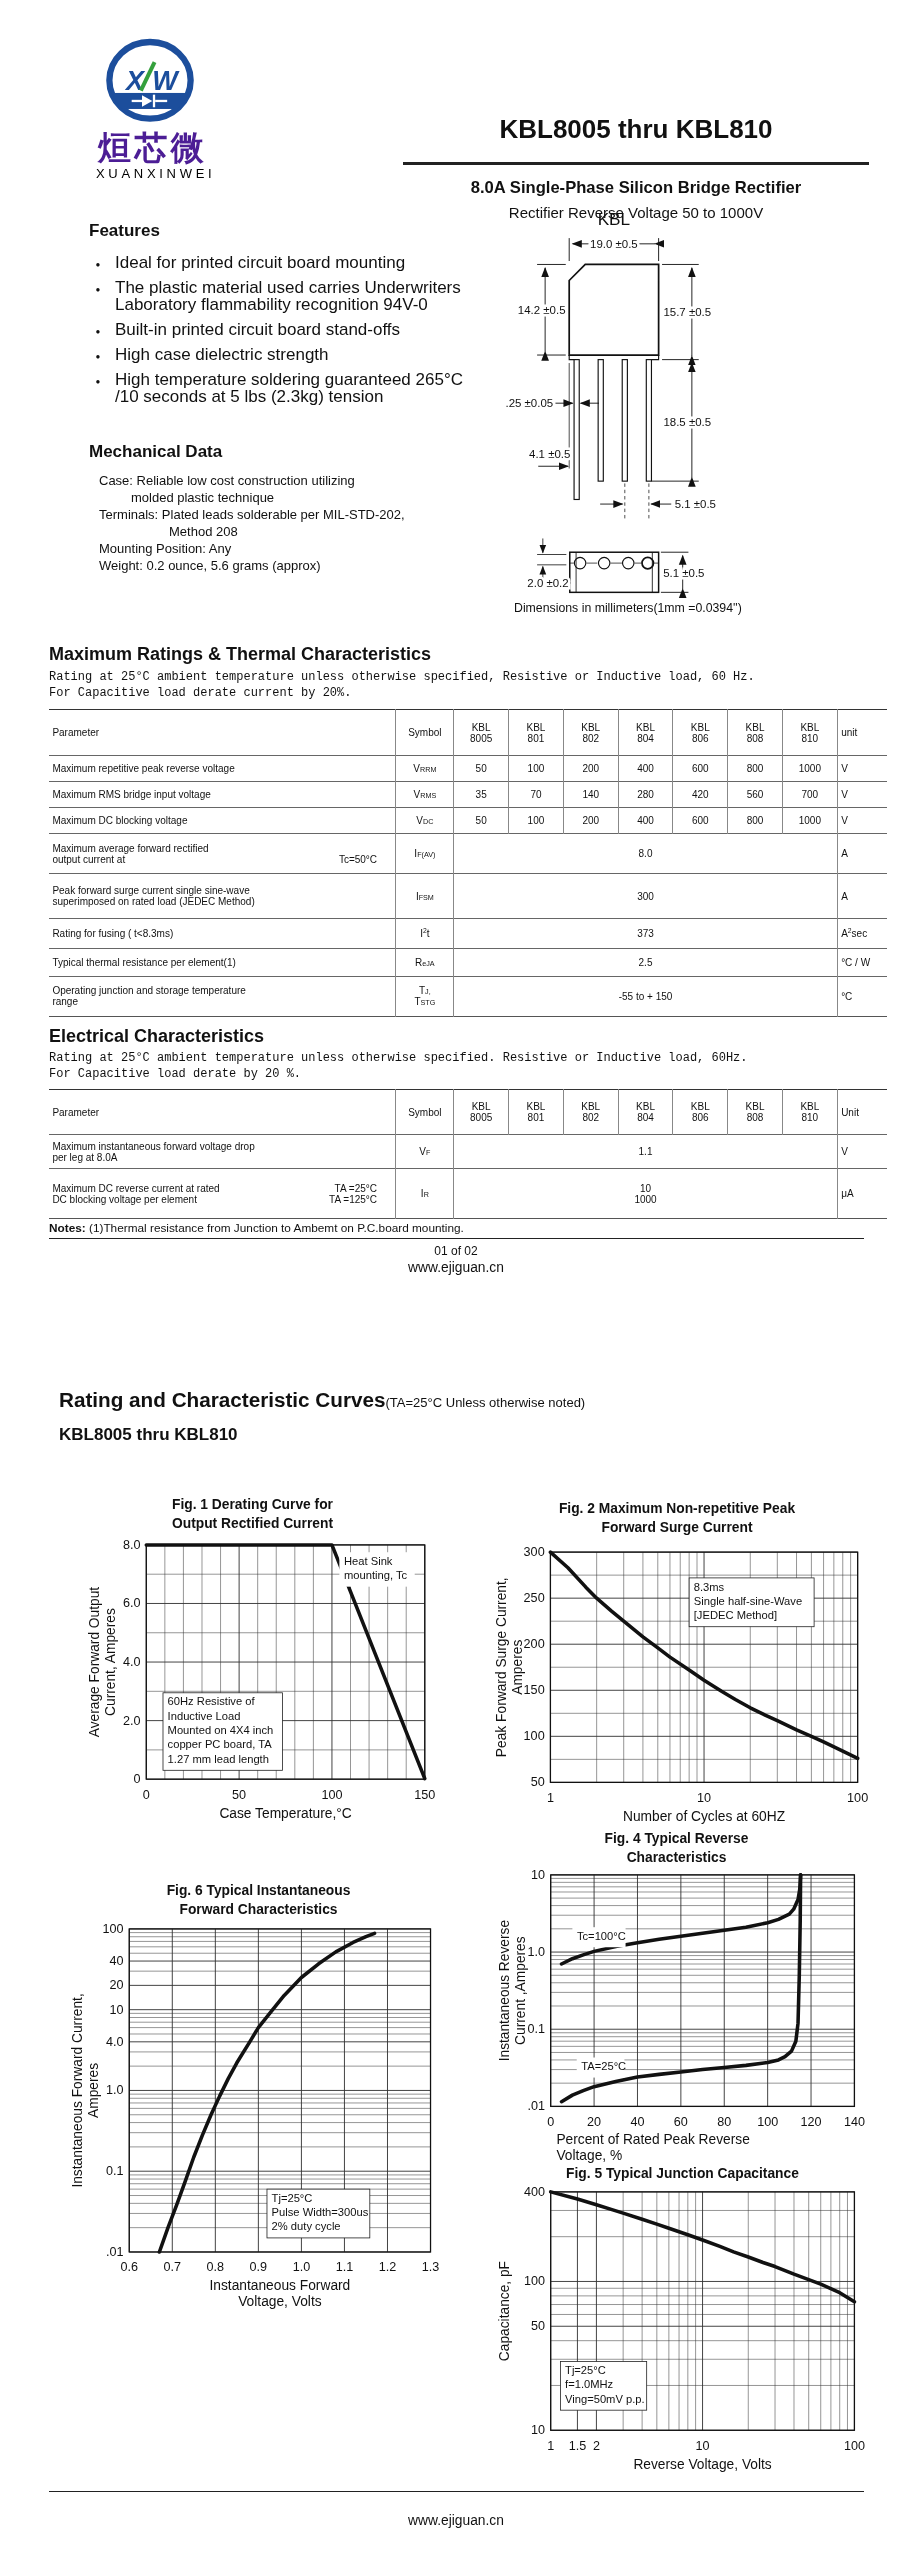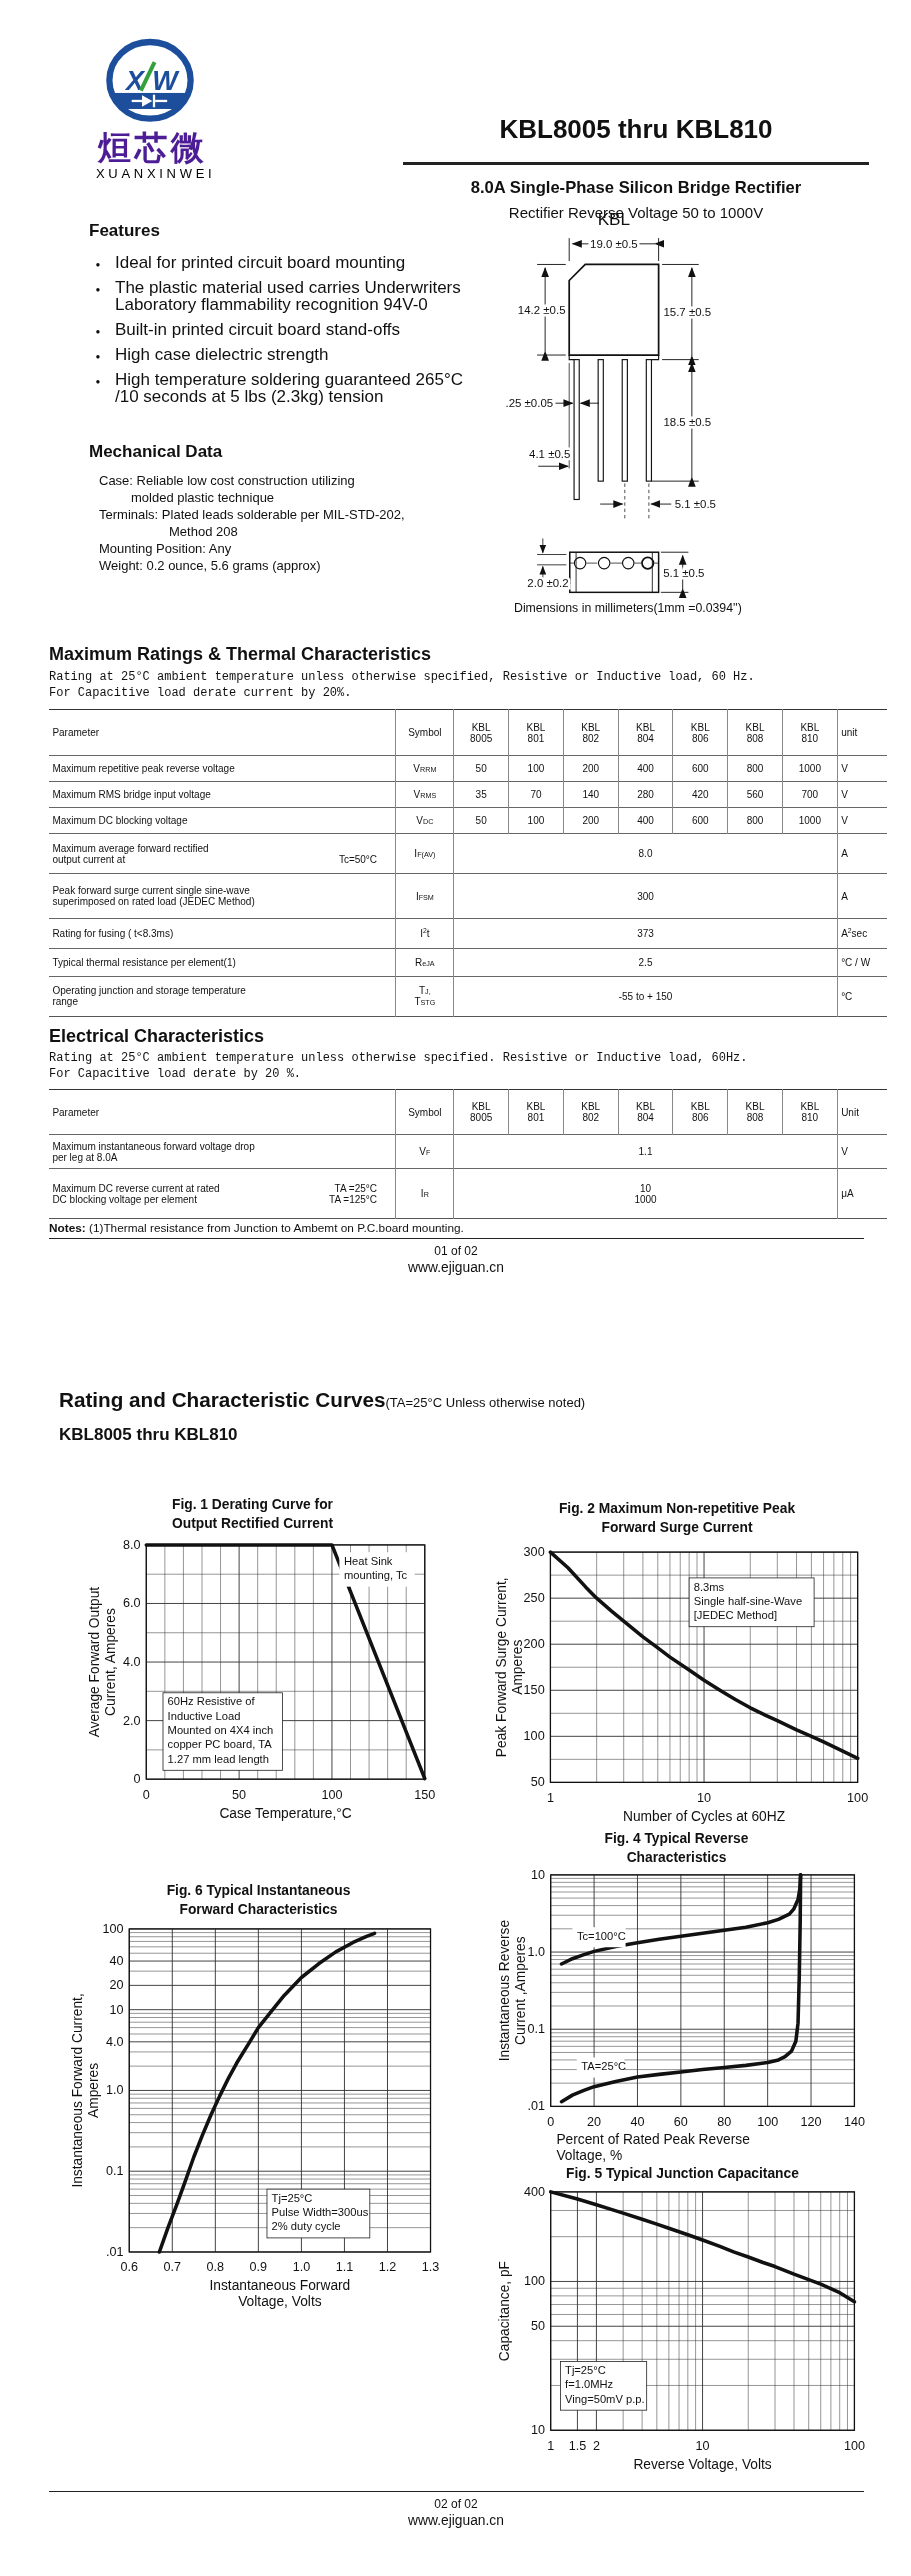--- a/index.html
+++ b/index.html
@@ -734,17 +734,16 @@
       <text x="625" y="462" text-anchor="middle" font-size="22" fill="#111">100</text>
       <text x="85" y="435" text-anchor="end" font-size="22" fill="#111">10</text>
       <text x="85" y="253.50147723696628" text-anchor="end" font-size="22" fill="#111">50</text>
       <text x="85" y="175.33431815797752" text-anchor="end" font-size="22" fill="#111">100</text>
       <text x="85" y="19" text-anchor="end" font-size="22" fill="#111">400</text>
       <text x="360" y="496" text-anchor="middle" font-size="24" fill="#111">Reverse Voltage, Volts</text>
       <text transform="rotate(-90 22 220)" x="22" y="220" text-anchor="middle" font-size="24" fill="#111">Capacitance, pF</text>
     </svg>
 
   <div class="abs rule" style="left:49px;top:2491px;width:815px;height:1.1px;"></div>
-  <div class="abs ctr" style="left:0;top:2497px;width:912px;font-size:12px;">02 of 02</div>
   <div class="abs ctr" style="left:0;top:2513px;width:912px;font-size:13.8px;">www.ejiguan.cn</div>
 
 </div>
 
 
 </body></html>

